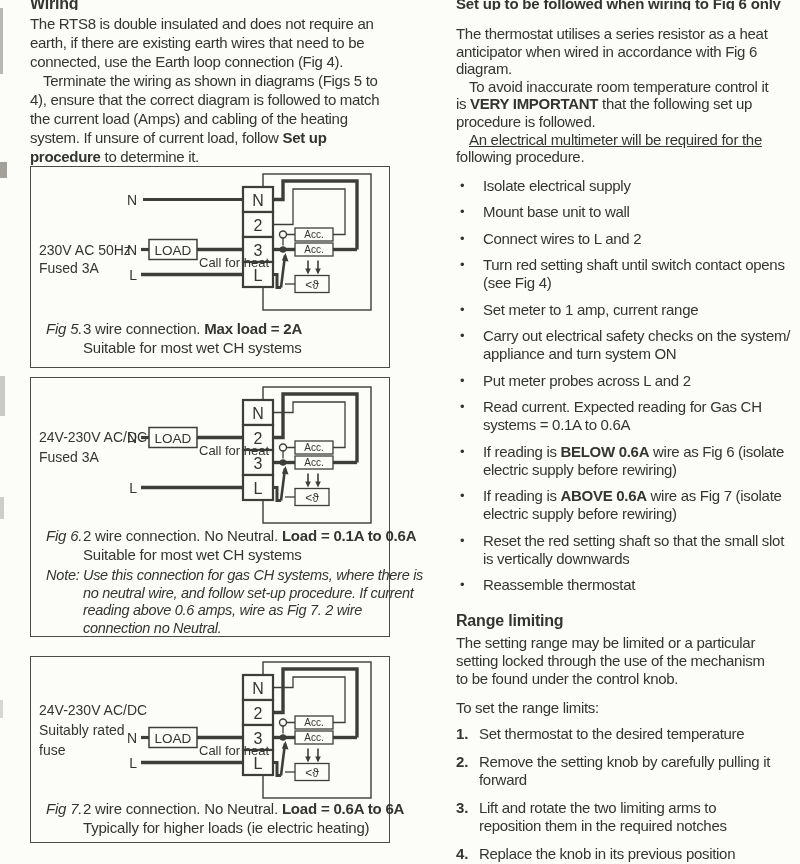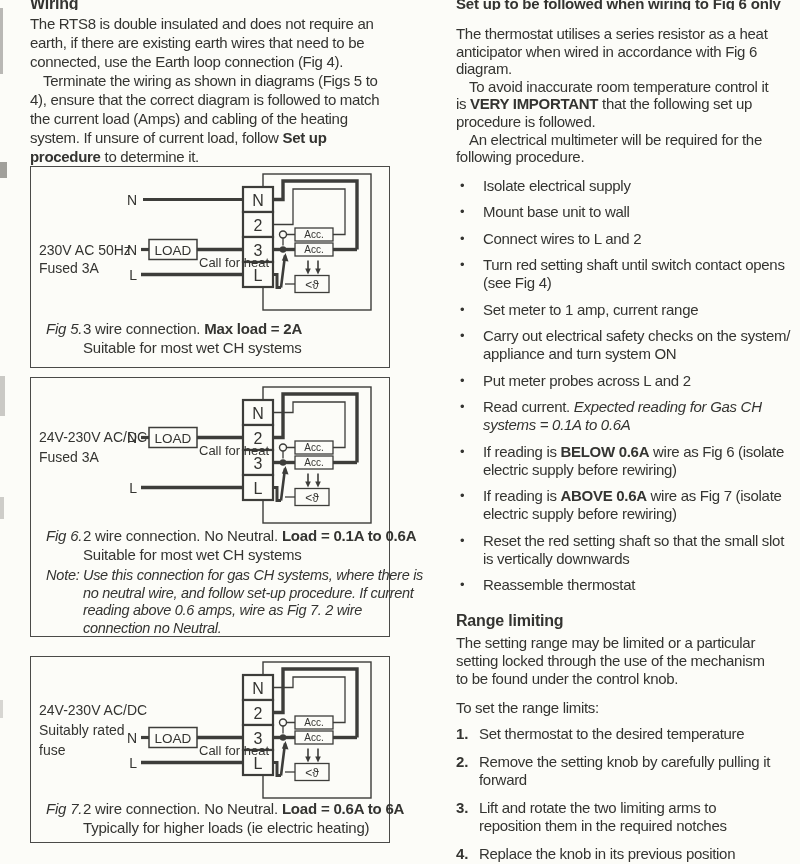--- a/index.html
+++ b/index.html
@@ -3,21 +3,21 @@
 <meta charset="utf-8">
 <style>
   html,body{margin:0;padding:0;}
   body{
     width:800px;height:864px;position:relative;overflow:hidden;
     background:#fcfcf8;
     color:#343431;
     font-family:"Liberation Sans","DejaVu Sans",sans-serif;
   }
   .b{font-weight:bold}
-  .i{font-style:italic}
+  .i{}
   #left-col{position:absolute;left:30px;top:0;width:363px}
   #right-col{position:absolute;left:456px;top:0;width:344px}
   .h1{font-size:16px;font-weight:bold;letter-spacing:-0.2px;white-space:nowrap}
   #left-heading{margin-top:-5px;height:15px;overflow:hidden}
   #right-heading{margin-top:-5px;height:15px;overflow:hidden;font-size:15px}
   .ln{font-size:15px;line-height:18.5px;letter-spacing:-0.3px;white-space:nowrap}
   #left-intro{margin-top:4px}
   #left-intro .ln{line-height:19px}
   #right-intro{margin-top:15px}
   #right-intro .ln{line-height:17.6px}
@@ -236,21 +236,21 @@
 
 <div id="right-col">
   <div id="right-heading" class="h1">Set up to be followed when wiring to Fig 6 only</div>
   <div id="right-intro">
       <div class="ln">The thermostat utilises a series resistor as a heat</div>
       <div class="ln">anticipator when wired in accordance with Fig 6</div>
       <div class="ln">diagram.</div>
       <div class="ln" style="padding-left: 13px;">To avoid inaccurate room temperature control it</div>
       <div class="ln">is <span class="b">VERY IMPORTANT</span> that the following set up</div>
       <div class="ln">procedure is followed.</div>
-      <div class="ln" style="padding-left: 13px;">An electrical multimeter will be required for the</div>
+      <div class="ln" style="padding-left: 13px; text-decoration: underline;">An electrical multimeter will be required for the</div>
       <div class="ln">following procedure.</div>
     </div>
   <div id="bullet-list">
       <div class="bullet">
         <div class="bdot">•</div>
         <div>
           <div class="ln">Isolate electrical supply</div>
         </div>
       </div>
       <div class="bullet">

